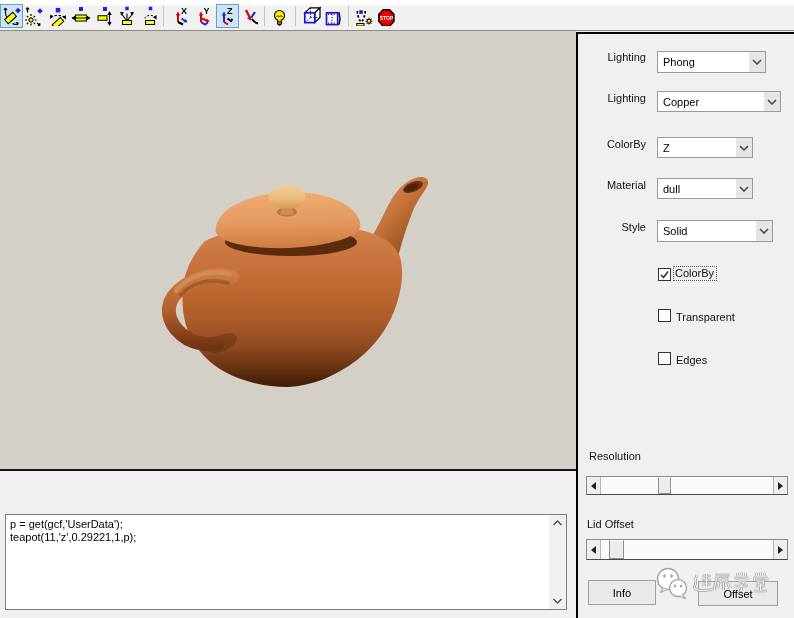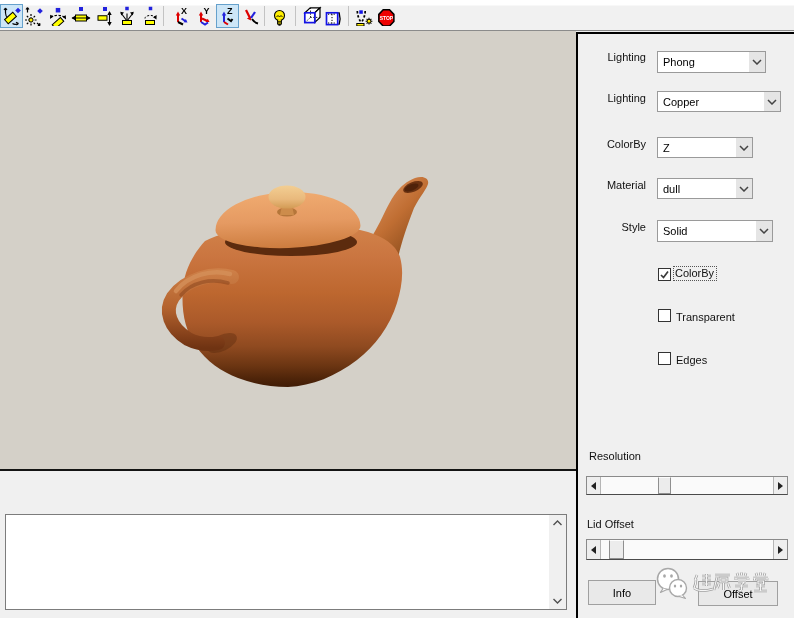--- a/index.html
+++ b/index.html
@@ -247,20 +247,22 @@
     </div>
     <div class="tb">
       <svg width="20" height="20" viewBox="0 0 20 20">
         <polygon points="7.2,3.7 13.5,3.7 17.9,8.4 17.9,15.4 13.5,20.1 7.2,20.1 2.8,15.4 2.8,8.4" fill="#ee0000" stroke="#000" stroke-width="1.5"></polygon>
         <text x="10.4" y="13.7" font-size="5" font-family="Liberation Sans" font-weight="bold" fill="#fff" text-anchor="middle">STOP</text>
       </svg>
     </div>
   </div>
 
 <div id="codebox">
+  <div id="codetext">p = get(gcf,'UserData');
+teapot(11,'z',0.29221,1,p);</div>
   <div id="codescroll">
     <svg style="position:absolute;left:4px;top:5px" width="9" height="6">
         <path d="M0.5 5 L4.5 1 L8.5 5" stroke="#505050" stroke-width="1.4" fill="none"></path>
       </svg>
     <svg style="position:absolute;left:4px;bottom:5px" width="9" height="6">
         <path d="M0.5 1 L4.5 5 L8.5 1" stroke="#505050" stroke-width="1.4" fill="none"></path>
       </svg>
   </div>
 </div>
 

